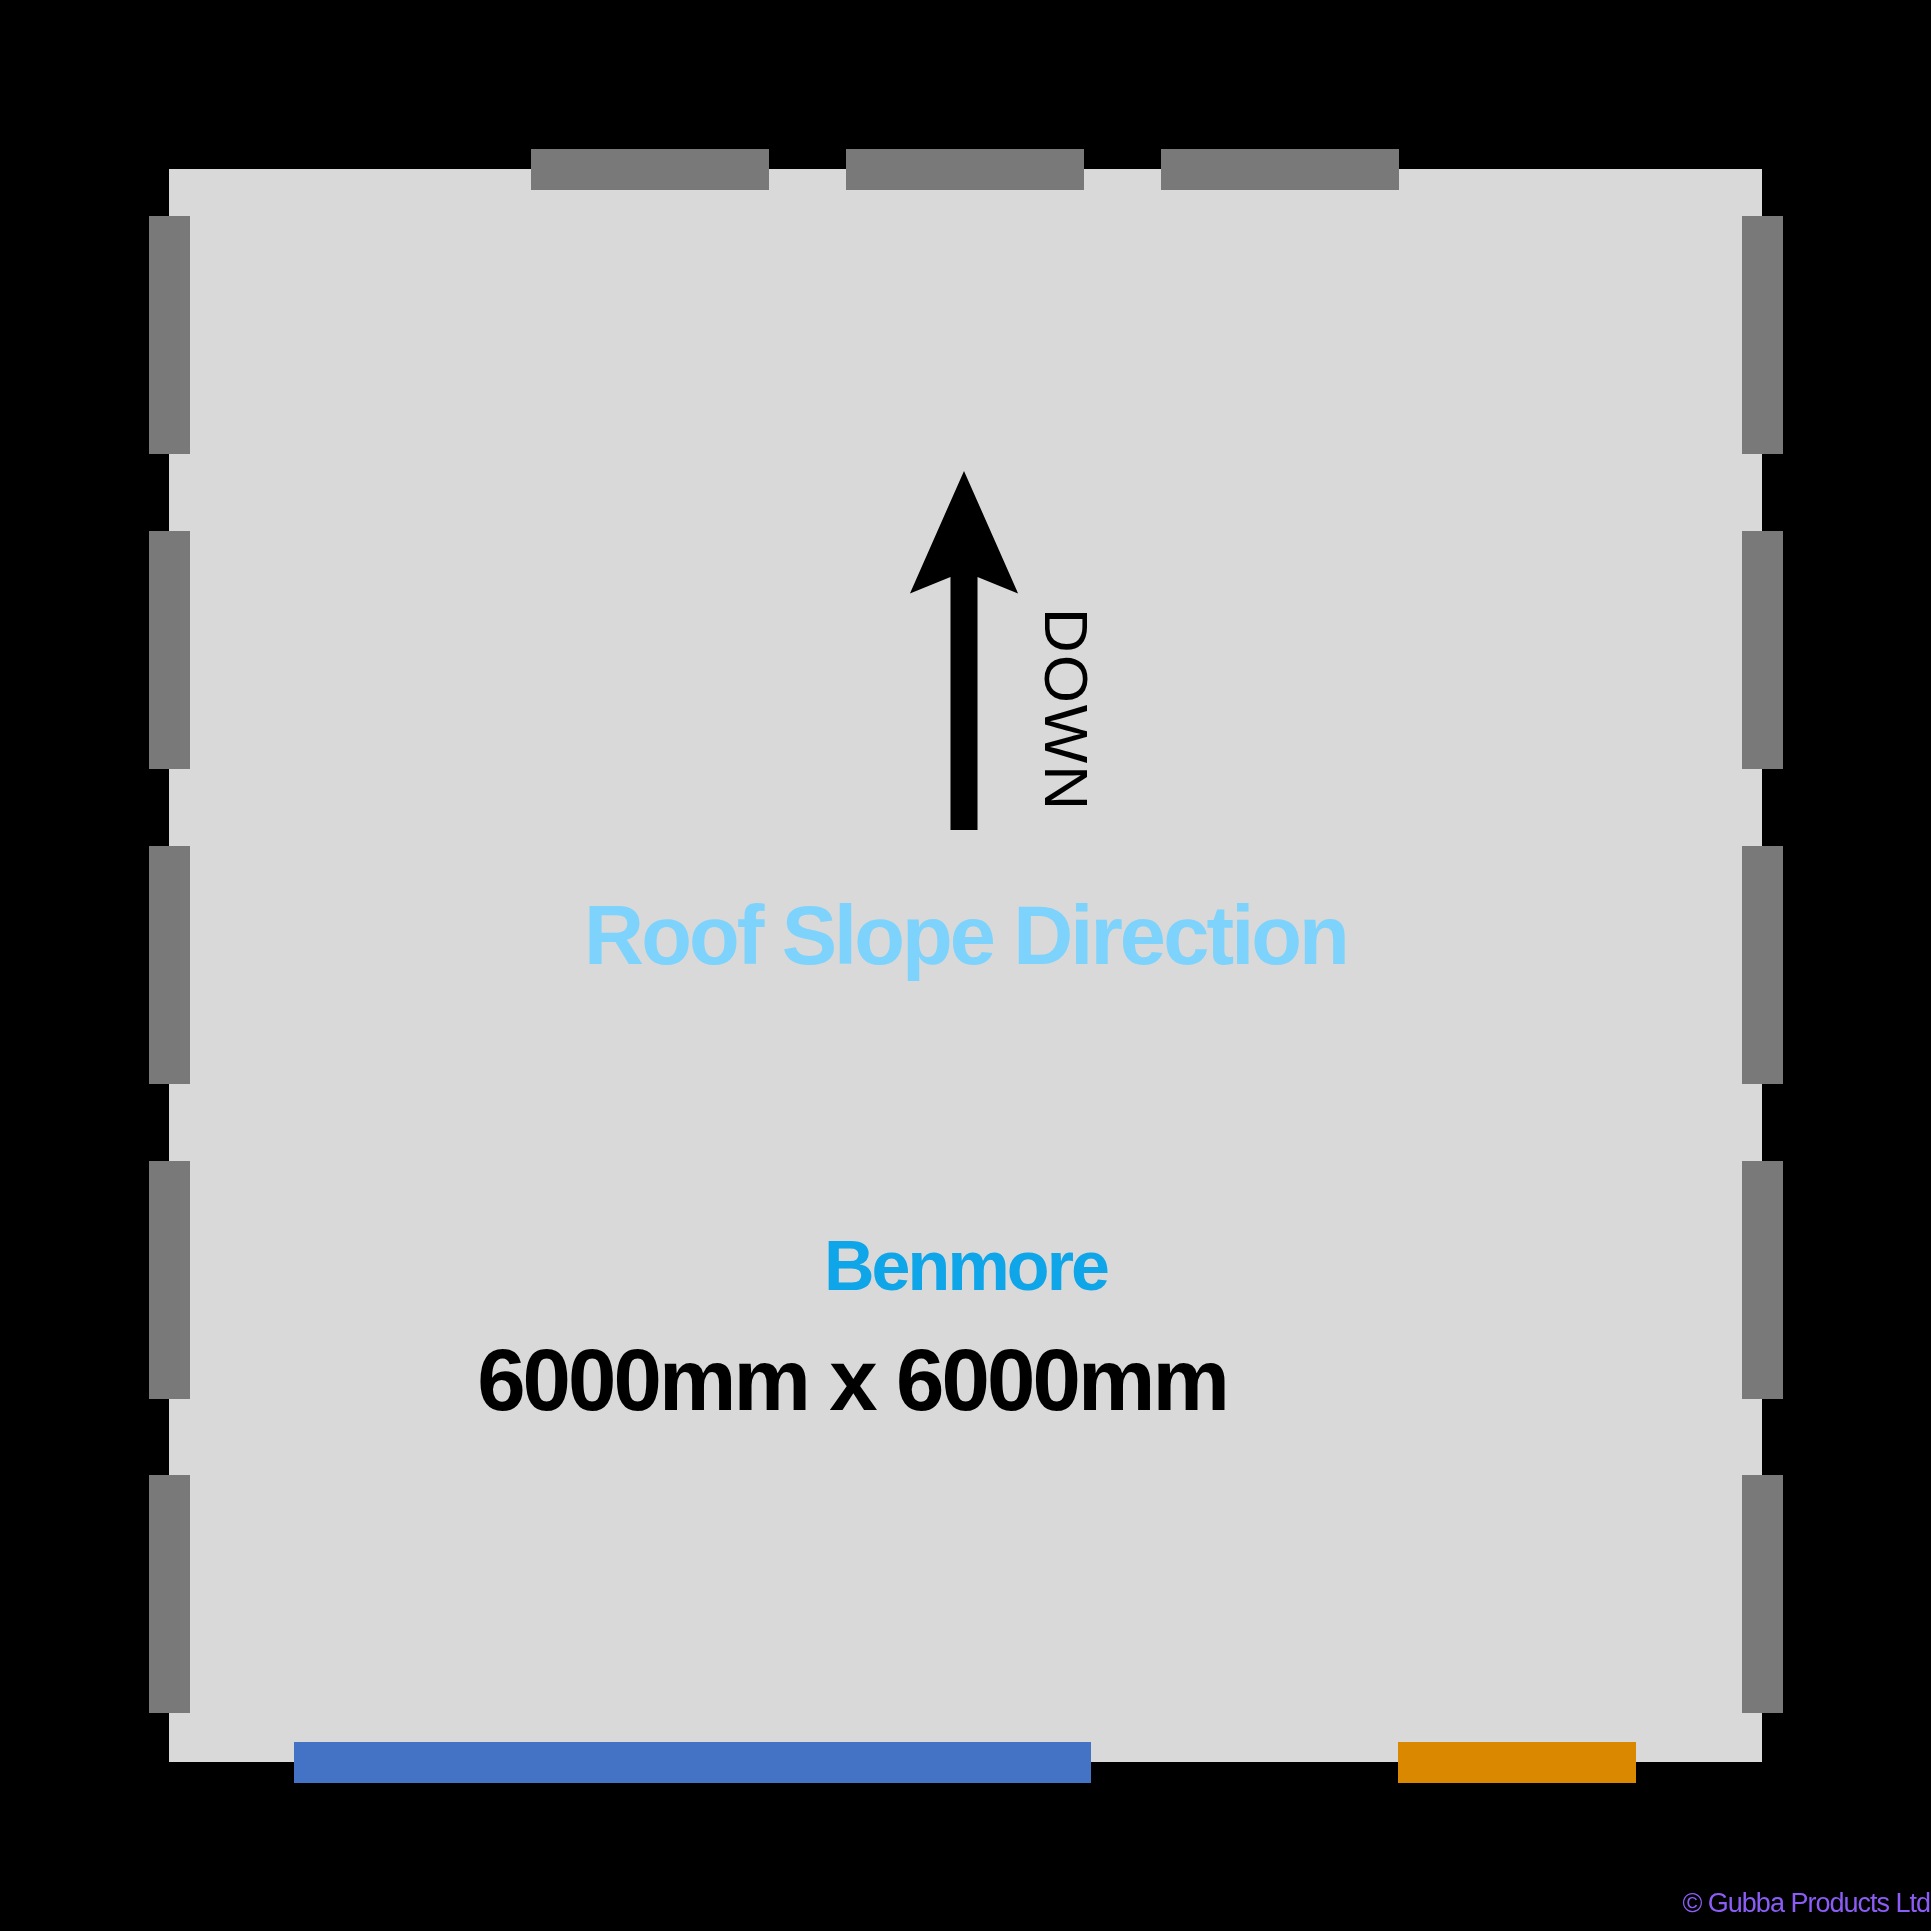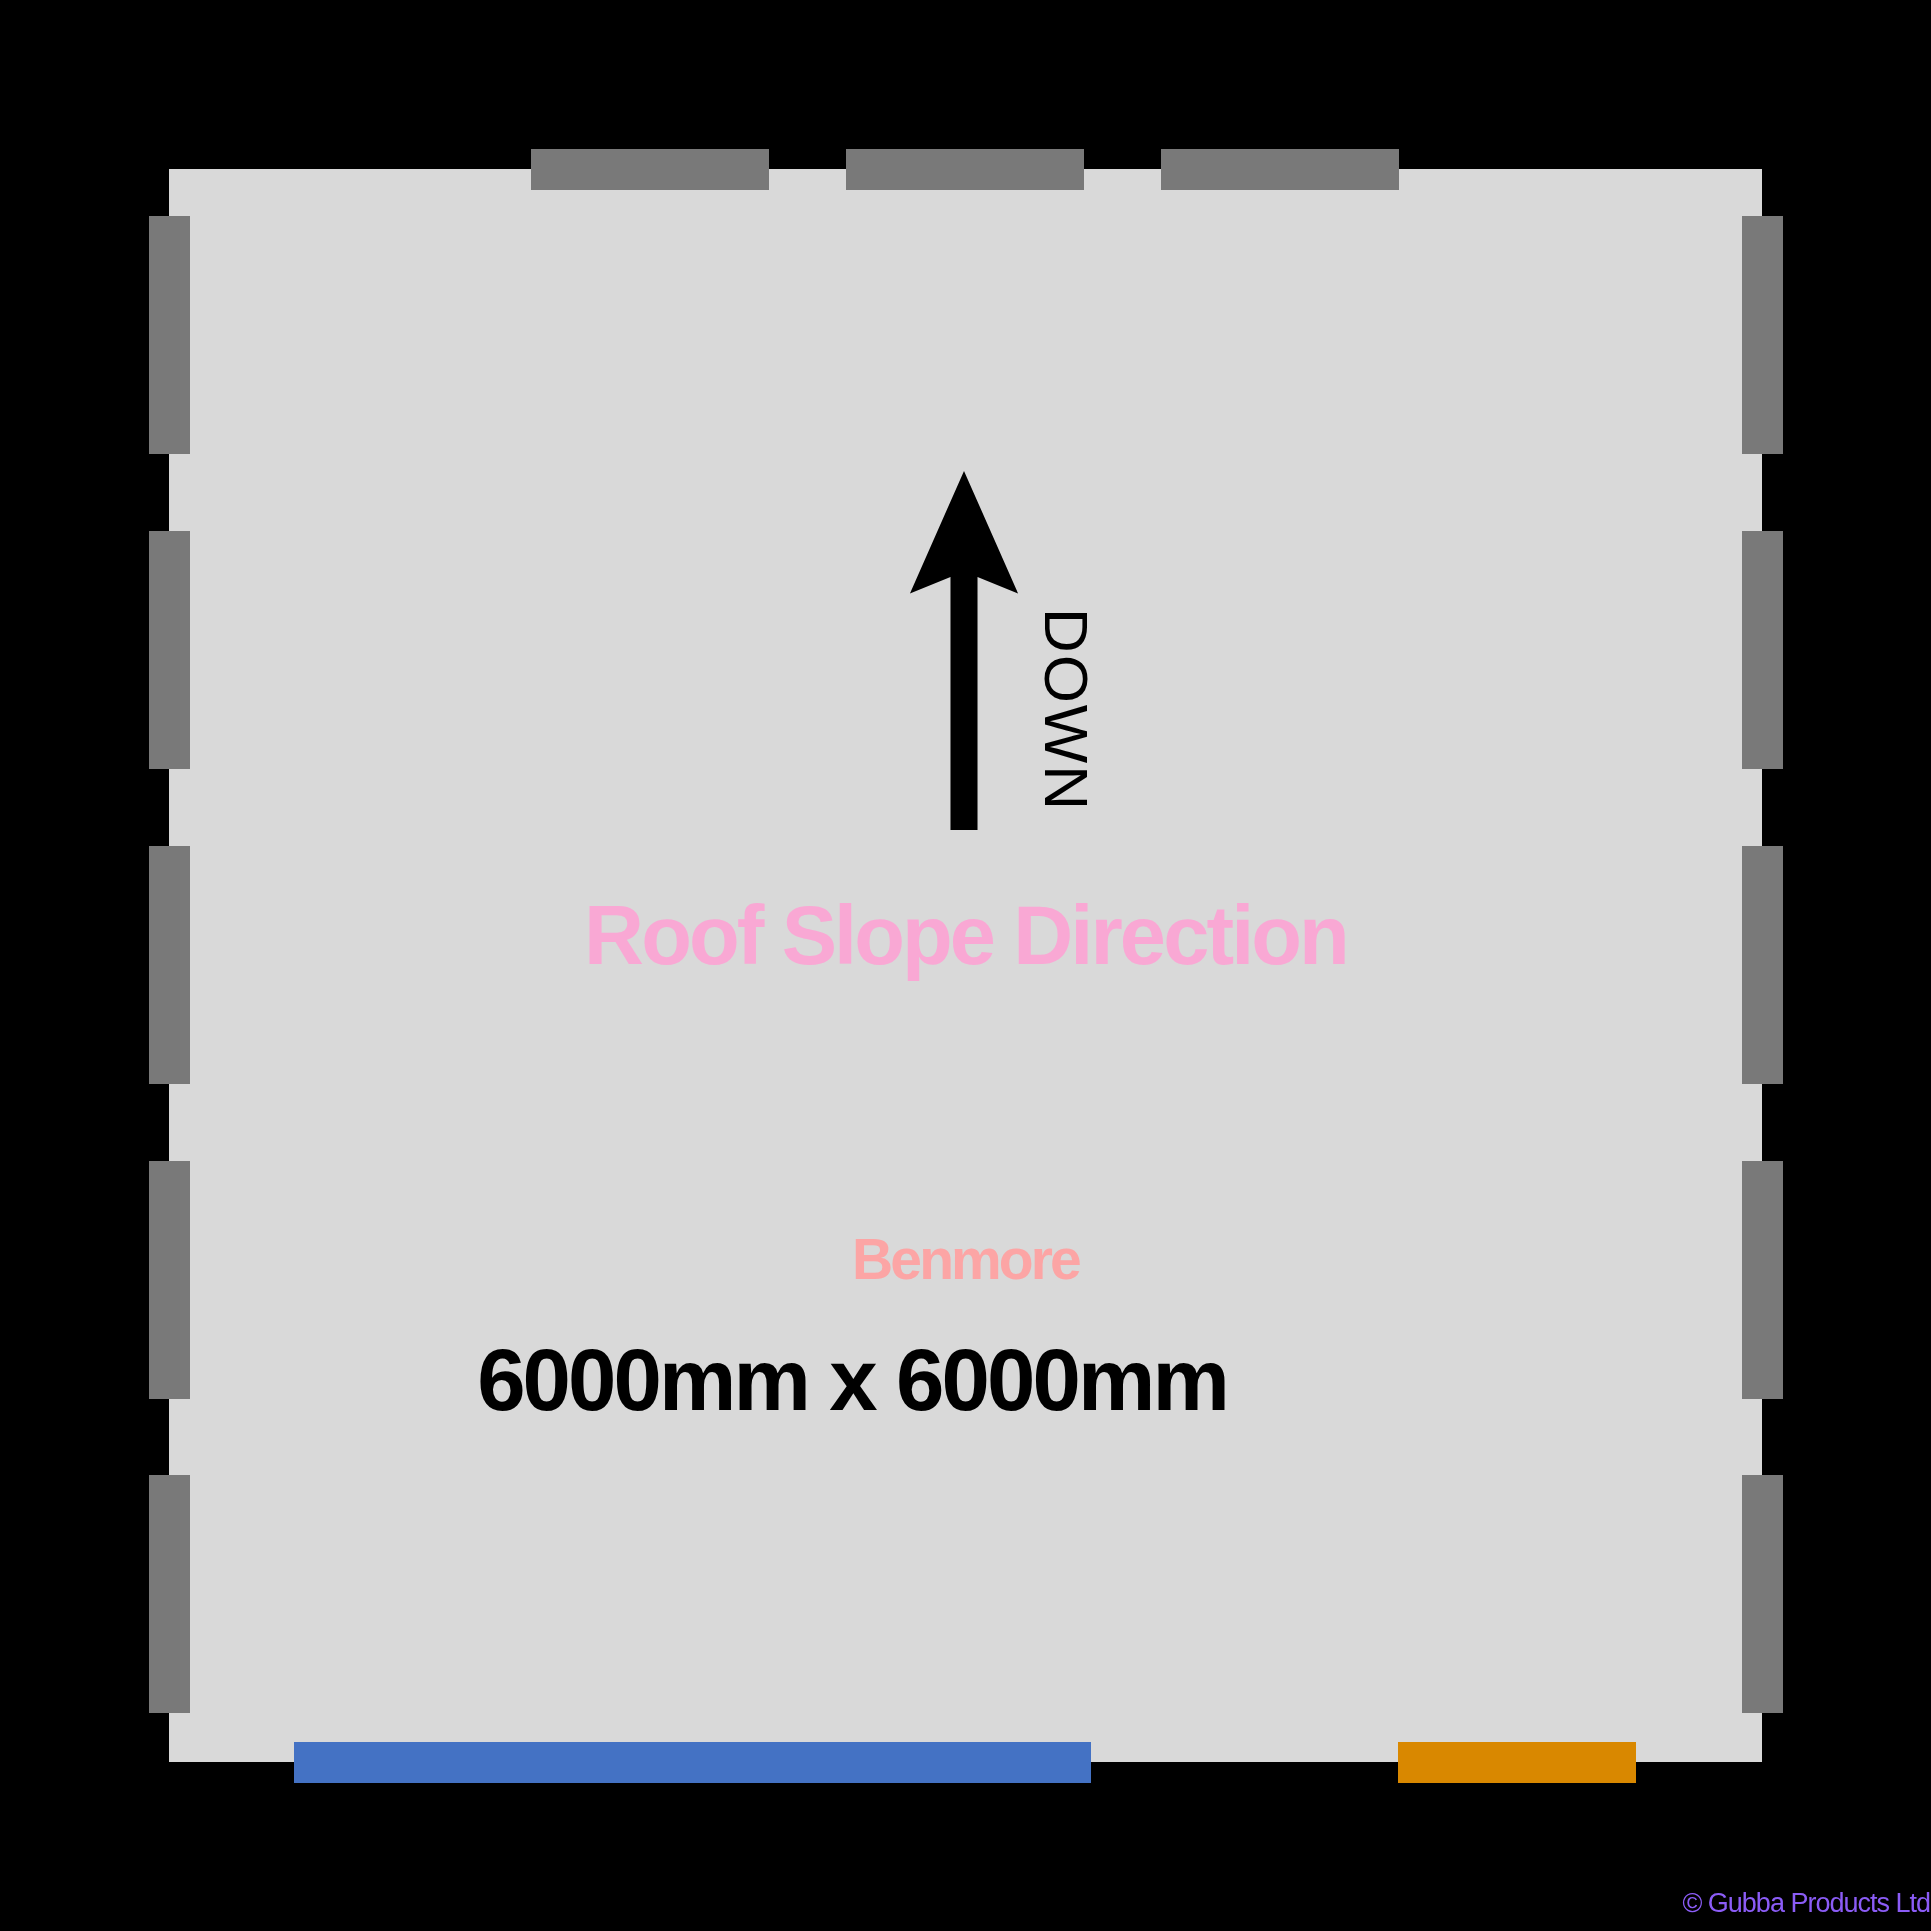--- a/index.html
+++ b/index.html
@@ -4,22 +4,22 @@
 <style>
   html,body{margin:0;padding:0;background:#000;}
   body{width:1931px;height:1931px;position:relative;overflow:hidden;font-family:"Liberation Sans",sans-serif;}
   .floor{position:absolute;left:169px;top:169px;width:1593px;height:1593px;background:#d9d9d9;}
   .panel{position:absolute;background:#797979;}
   .h{height:41px;width:238px;}
   .v{width:41px;height:238px;}
   .door{position:absolute;top:1742px;height:41px;}
   .arrow{position:absolute;left:908px;top:468px;width:112px;height:362px;}
   .down{position:absolute;left:1028px;top:608px;width:77px;font-size:62px;color:#000;transform-origin:0 0;transform:rotate(90deg) translate(0,-77px);white-space:nowrap;line-height:77px;letter-spacing:1.9px;}
-  .title{position:absolute;left:0;width:1931px;text-align:center;top:888px;font-size:83px;font-weight:bold;color:#f9a8d4;letter-spacing:-2.9px;}
-  .name{position:absolute;left:0;width:1931px;text-align:center;top:1226px;font-size:57px;font-weight:bold;color:#fca5a5;letter-spacing:-2.9px;}
+  .title{position:absolute;left:0;width:1931px;text-align:center;top:888px;font-size:83px;font-weight:bold;color:#7dd3fc;letter-spacing:-2.9px;}
+  .name{position:absolute;left:0;width:1931px;text-align:center;top:1226px;font-size:70px;font-weight:bold;color:#0ea5e9;letter-spacing:-2.9px;}
   .dims{position:absolute;left:0;width:1704px;text-align:center;top:1330px;font-size:87px;font-weight:bold;color:#000;letter-spacing:-2.9px;}
   .copy{position:absolute;right:1px;top:1888px;font-size:27px;color:#8b5cf6;letter-spacing:-1px;}
 </style>
 </head>
 <body>
 
 <div class="floor"></div>
 
 <div class="panel h" style="left:531px;top:149px;"></div>
 <div class="panel h" style="left:846px;top:149px;"></div>

